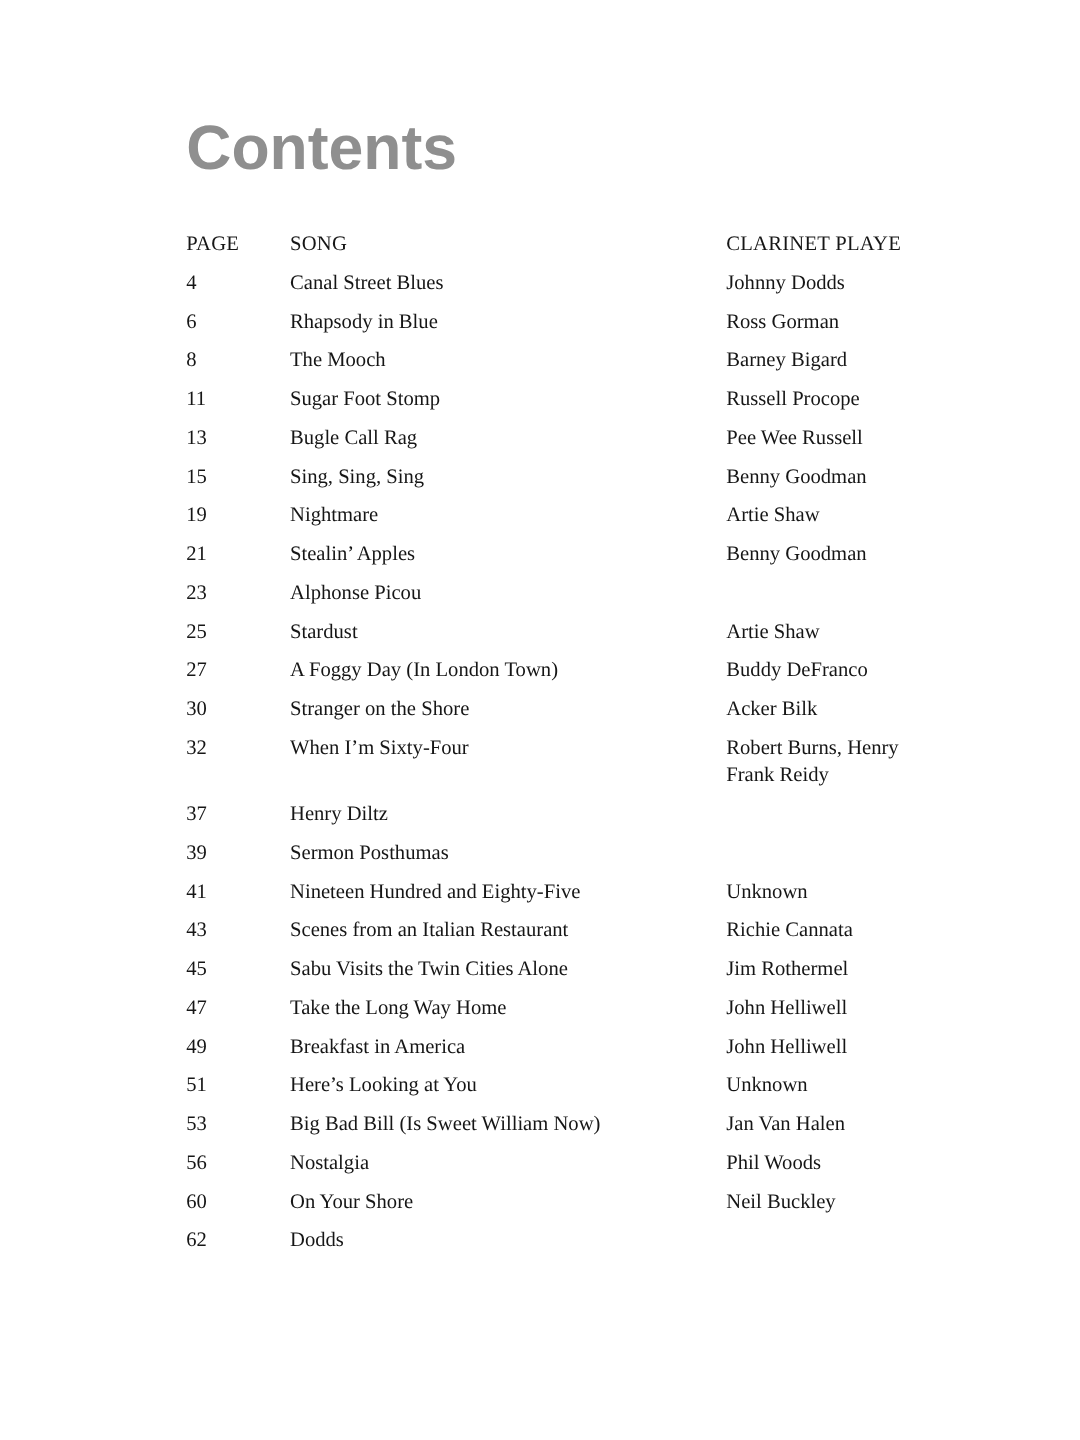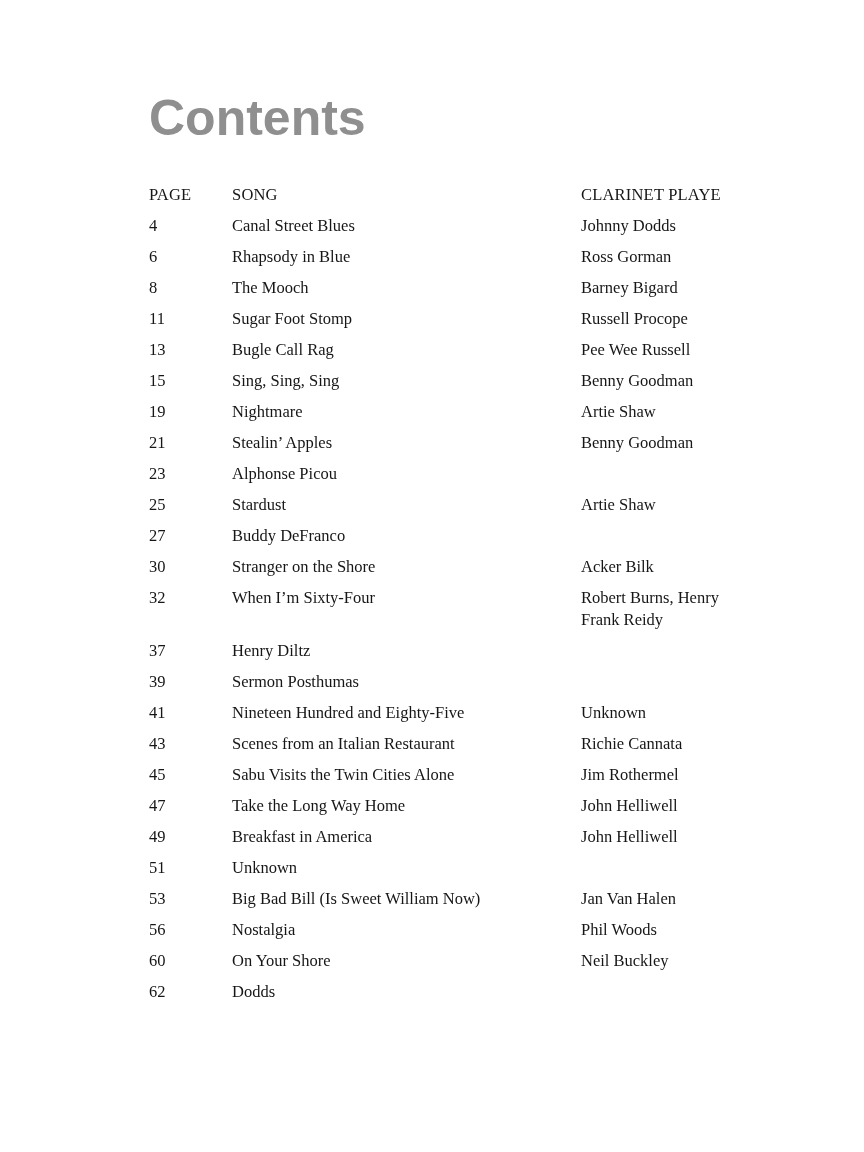--- a/index.html
+++ b/index.html
@@ -123,20 +123,21 @@
   </div>
 
   <div class="row">
     <div class="col-page">25</div>
     <div class="col-song">Stardust</div>
     <div class="col-player">Artie Shaw</div>
   </div>
 
   <div class="row">
     <div class="col-page">27</div>
+    <div class="col-song">A Foggy Day (In London Town)</div>
     <div class="col-player">Buddy DeFranco</div>
   </div>
 
   <div class="row">
     <div class="col-page">30</div>
     <div class="col-song">Stranger on the Shore</div>
     <div class="col-player">Acker Bilk</div>
   </div>
 
   <div class="row">
@@ -180,20 +181,21 @@
   </div>
 
   <div class="row">
     <div class="col-page">49</div>
     <div class="col-song">Breakfast in America</div>
     <div class="col-player">John Helliwell</div>
   </div>
 
   <div class="row">
     <div class="col-page">51</div>
+    <div class="col-song">Here’s Looking at You</div>
     <div class="col-player">Unknown</div>
   </div>
 
   <div class="row">
     <div class="col-page">53</div>
     <div class="col-song">Big Bad Bill (Is Sweet William Now)</div>
     <div class="col-player">Jan Van Halen</div>
   </div>
 
   <div class="row">

